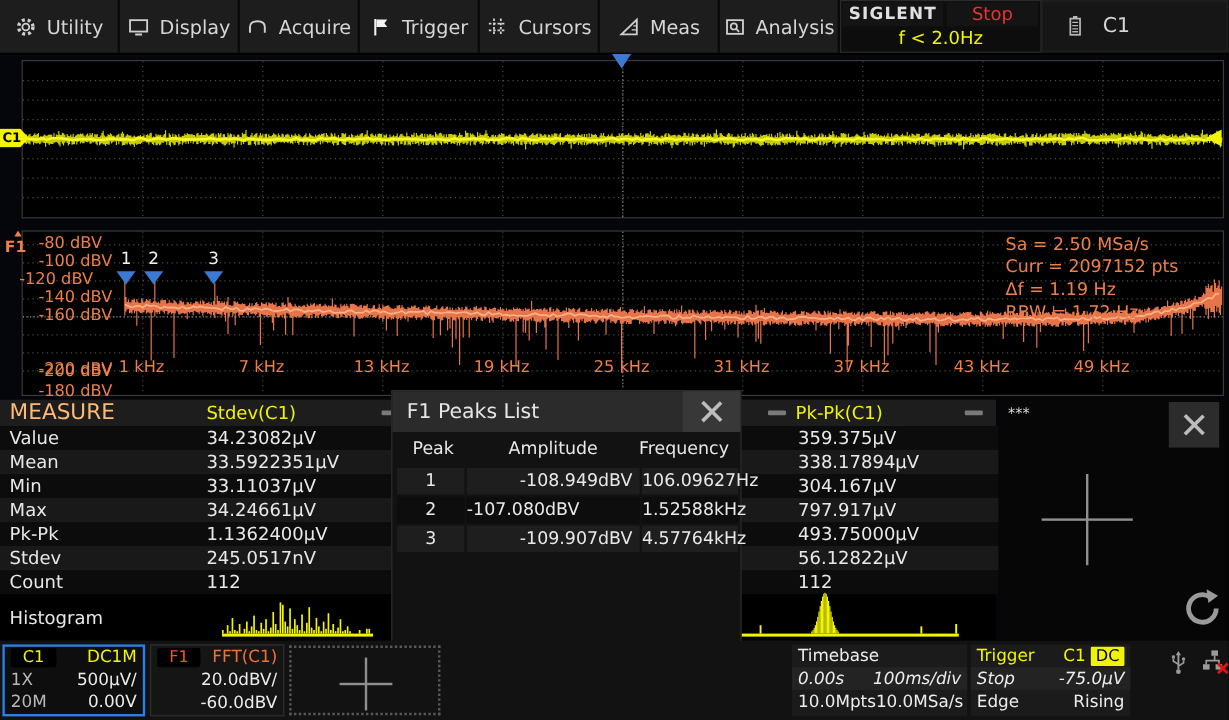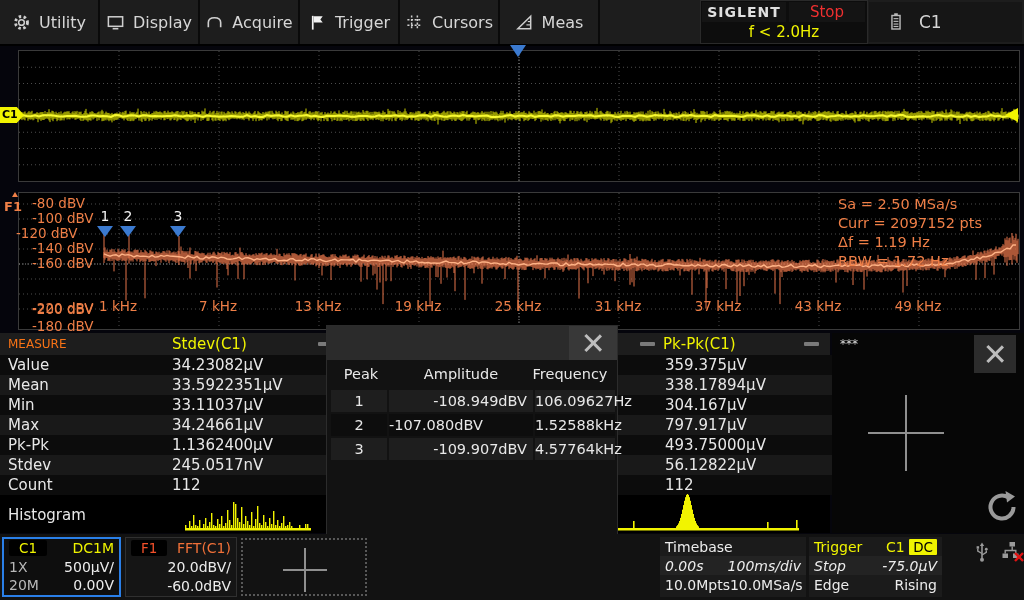--- a/index.html
+++ b/index.html
@@ -39,21 +39,21 @@
   .fft-info{position:absolute;color:#ef7f47;font-size:14.5px;white-space:nowrap;line-height:19px;}
   .peak-num{position:absolute;color:#f2f2f2;font-size:14px;width:16px;text-align:center;}
   .peak-tri{position:absolute;width:0;height:0;border-left:8px solid transparent;border-right:8px solid transparent;border-top:11px solid #3b7ad0;}
 
   
   #measure-rows{position:absolute;left:0;top:333px;width:830px;height:200px;background:#000;}
   .m-head{position:absolute;left:0;top:0;width:100%;height:22px;background:#1d1d1d;}
   .m-row{position:absolute;left:0;width:100%;height:20px;background:#0c0c0c;padding-left:48px;}
   .m-row.alt{background:#191919;}
   .m-cell{position:absolute;font-size:15px;line-height:20px;color:#e8e8e8;white-space:nowrap;}
-  .m-title{color:#f97316;font-size:12px;line-height:22px;}
+  .m-title{color:#fdba74;font-size:18px;line-height:22px;}
   .m-colname{color:#f0f400;font-size:15px;line-height:22px;}
   .minus-btn{position:absolute;top:9px;width:15px;height:4px;background:#7a7a7a;border-radius:1px;}
   #hist-label{position:absolute;left:8px;top:506px;font-size:15px;color:#e8e8e8;}
   #stats-panel{position:absolute;left:832px;top:333px;width:192px;height:200px;background:#060606;}
   #stats-star{position:absolute;left:8px;top:4px;font-size:12px;color:#dcdcdc;}
   #stats-close{position:absolute;right:8px;top:2px;width:42px;height:38px;background:#2c2c2c;}
   .xglyph{position:absolute;left:50%;top:50%;width:22px;height:22px;transform:translate(-50%,-50%);}
   .xglyph:before,.xglyph:after{content:"";position:absolute;left:50%;top:0;width:2.5px;height:100%;background:#bdbdbd;}
   .xglyph:before{transform:translateX(-50%) rotate(45deg);}
   .xglyph:after{transform:translateX(-50%) rotate(-45deg);}
@@ -145,20 +145,30 @@
         </div>
         <div class="menu-item">
           <span class="mi-icon">
             <svg viewBox="0 0 20 20">
               <path d="M3 16.5 L16.5 16.5 L16.5 3.5 Z" fill="none" stroke="#cfcfcf" stroke-width="1.6"></path>
               <line x1="16.5" y1="9" x2="13.5" y2="9" stroke="#cfcfcf" stroke-width="1.2"></line>
               <line x1="16.5" y1="12.5" x2="12" y2="12.5" stroke="#cfcfcf" stroke-width="1.2"></line>
             </svg>
           </span>
           <span>Meas</span>
+        </div>
+        <div class="menu-item">
+          <span class="mi-icon">
+            <svg viewBox="0 0 20 20">
+              <rect x="3" y="4" width="14" height="12" fill="none" stroke="#cfcfcf" stroke-width="1.6"></rect>
+              <circle cx="9" cy="9.5" r="2.7" fill="none" stroke="#cfcfcf" stroke-width="1.5"></circle>
+              <line x1="10.9" y1="11.4" x2="13.6" y2="14.2" stroke="#cfcfcf" stroke-width="1.5"></line>
+            </svg>
+          </span>
+          <span>Analysis</span>
         </div>
       </div>
     <div id="brand-cluster">
       <div id="brand-box">
           <span id="brand">SIGLENT</span>
         </div>
       <div id="stop-box">
           <span id="stop">Stop</span>
         </div>
       <div id="freq-counter">f &lt; 2.0Hz</div>
@@ -412,20 +422,21 @@
     <span class="abs" style="left:152px;top:156px;width:36px;height:36px;" id="reset-icon-slot">
         <svg viewBox="0 0 36 36">
           <path d="M29.5 18 a11.5 11.5 0 1 1 -5.2-9.6" fill="none" stroke="#9a9a9a" stroke-width="4"></path>
           <path d="M21.5 2 l9.5 5.5 -8 6 z" fill="#9a9a9a"></path>
         </svg>
       </span>
   </div>
 
   <div id="peaks-dialog">
     <div id="pd-titlebar">
+      <span id="pd-title">F1 Peaks List</span>
       <div id="pd-close">
           <span class="xglyph"></span>
         </div>
     </div>
     <div id="pd-table">
         <span class="pd-hcell" style="left: 6px; width: 56px;">Peak</span>
         <span class="pd-hcell" style="left: 62px; width: 144px;">Amplitude</span>
         <span class="pd-hcell" style="left: 200px; width: 86px;">Frequency</span>
         <div class="pd-row" style="top: 64px;">
           <span class="pd-cell" style="left: 4px; width: 56px; text-align: center;">1</span>

